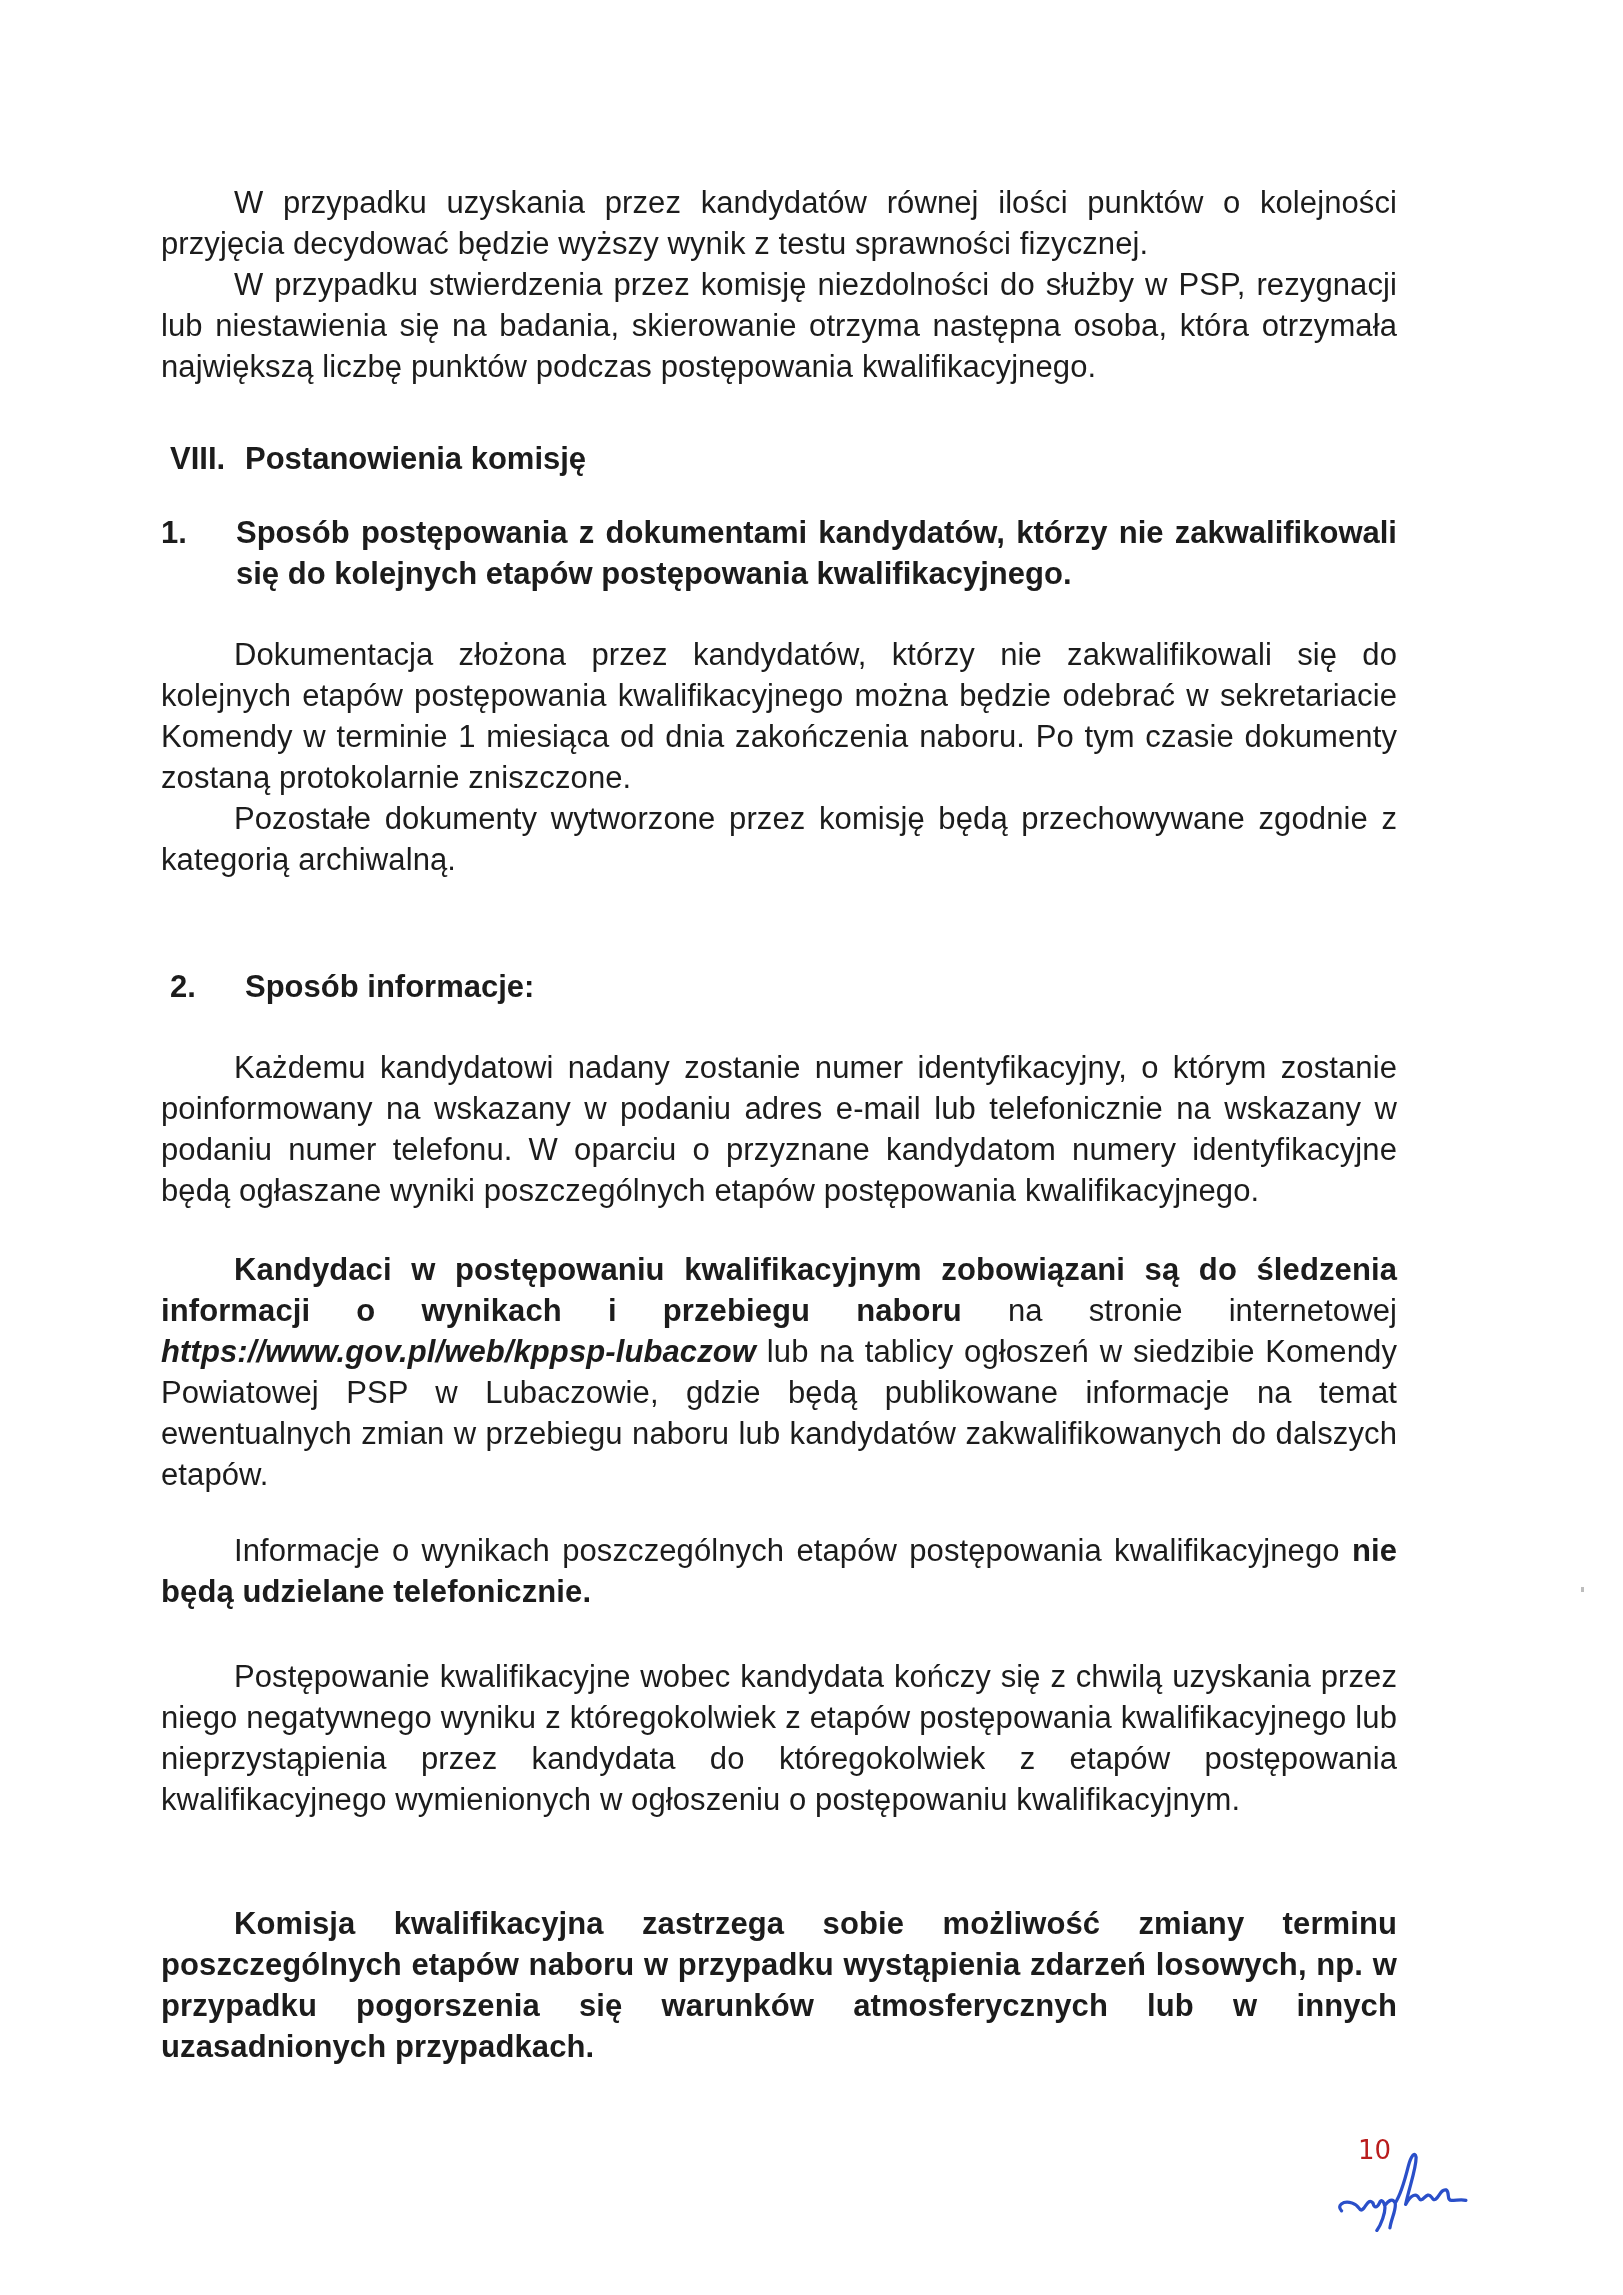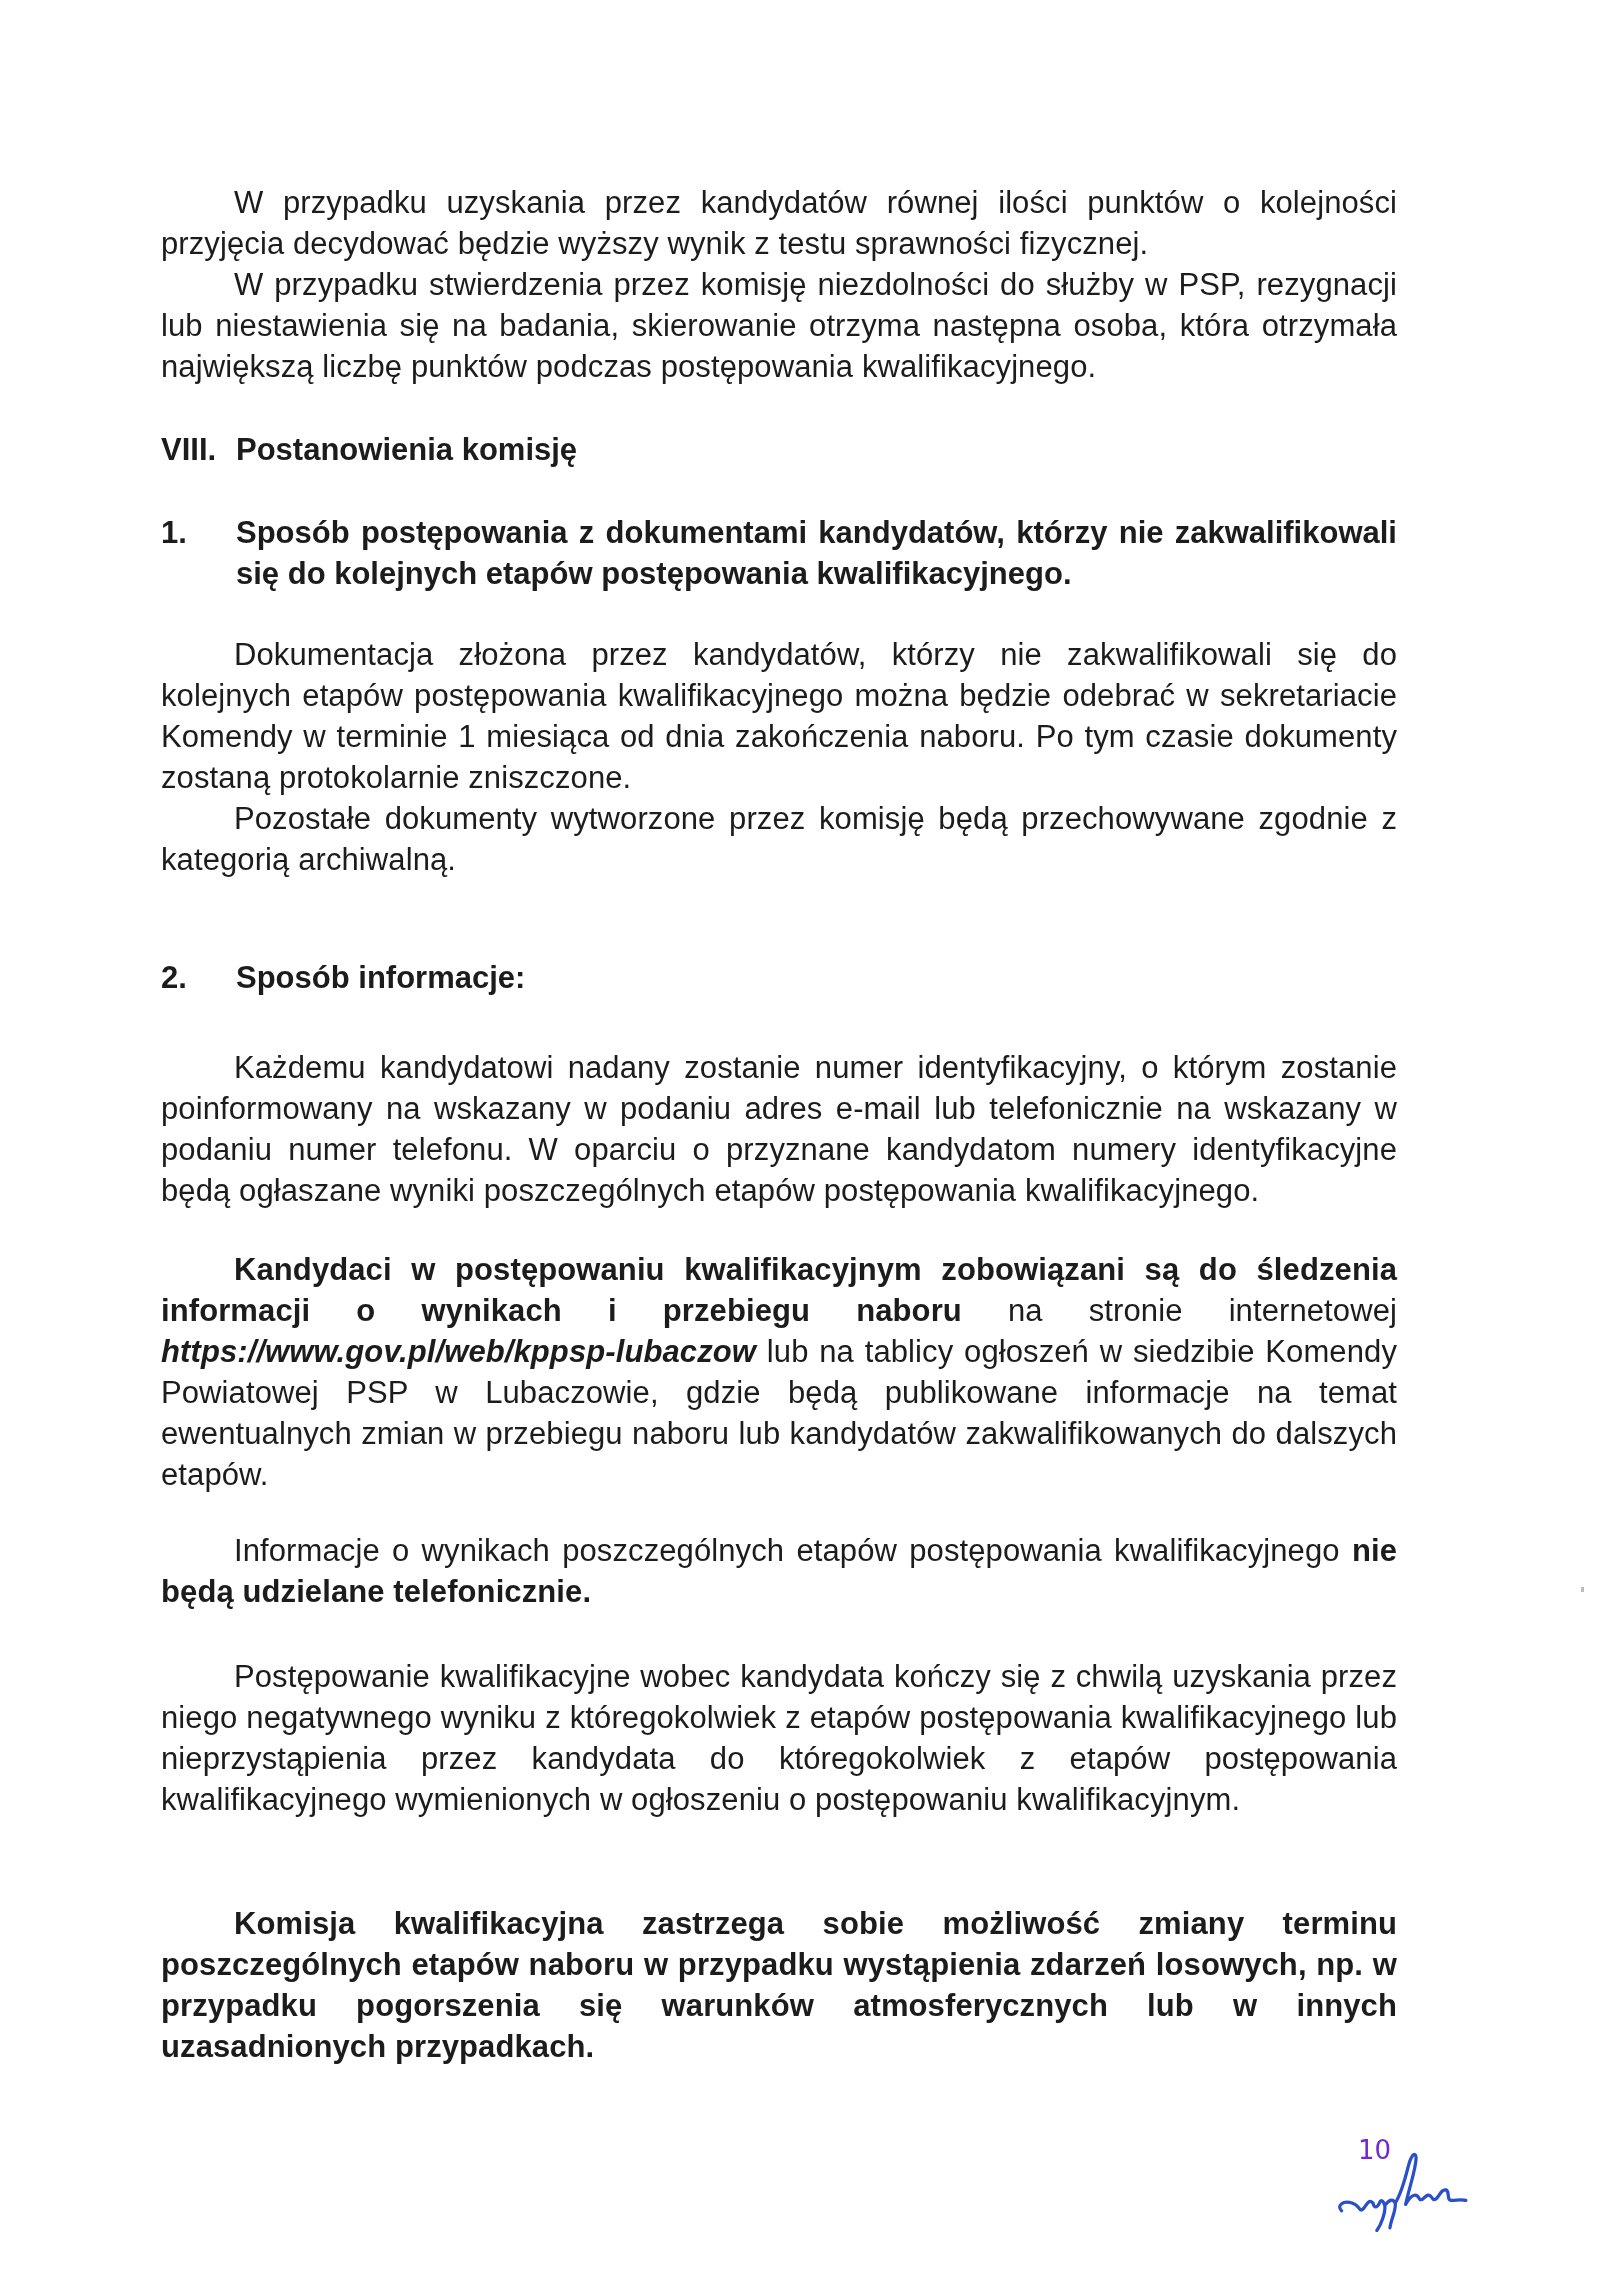--- a/index.html
+++ b/index.html
@@ -11,31 +11,31 @@
   }
   .block { position: absolute; left: 161px; width: 1236px; }
   .p {
     font-size: 31px; line-height: 41px; text-align: justify;
     margin: 0; text-indent: 73px; letter-spacing: 0.1px;
   }
   .bold { font-weight: bold; }
   .italic-bold { font-weight: bold; font-style: italic; }
   .section-heading {
     position: absolute; left: 161px; font-size: 31px; line-height: 41px;
-    font-weight: bold; margin: 0; display: flex;
+    font-weight: bold; margin: 9px; display: flex;
   }
   .section-heading .num { width: 75px; display: inline-block; }
   .numbered-heading {
     position: absolute; left: 161px; width: 1236px; font-size: 31px; line-height: 41px;
     font-weight: bold; display: flex;
   }
   .numbered-heading .num { width: 75px; flex: 0 0 75px; }
   .numbered-heading .txt { flex: 1; text-align: justify; text-align-last: left; }
   .page-number {
-    position: absolute; left: 1358px; top: 2135px; font-size: 26px; color: #6d28d9;
+    position: absolute; left: 1358px; top: 2135px; font-size: 26px; color: #b91c1c;
     font-family: "DejaVu Sans", sans-serif;
   }
   .signature { position: absolute; left: 1335px; top: 2140px; width: 157px; height: 92px; }
   .margin-mark { position: absolute; left: 1581px; top: 1587px; width: 2.6px; height: 5.2px; background: #bdbdbd; }
 </style>
 </head>
 <body>
 
 <div class="page">
 

